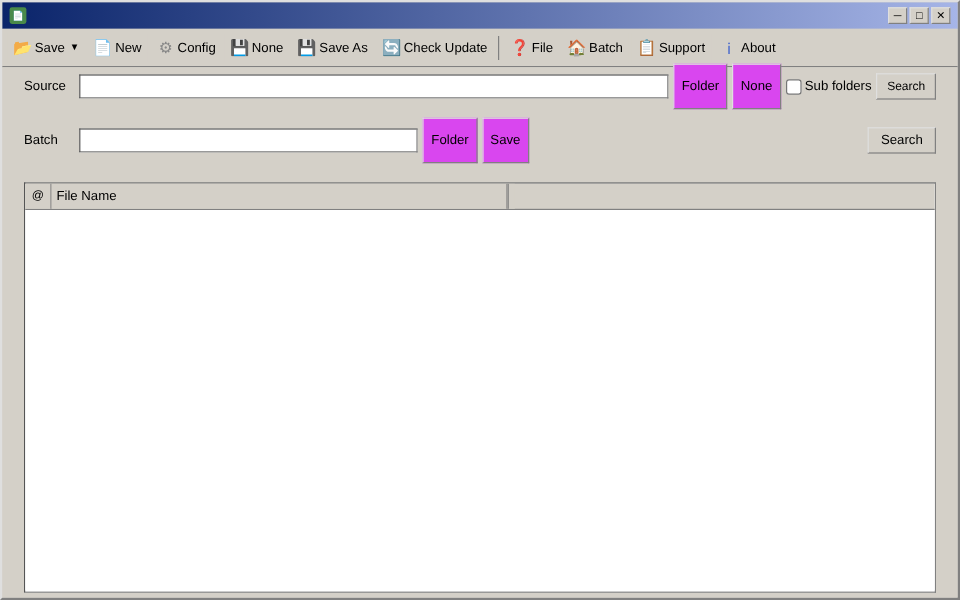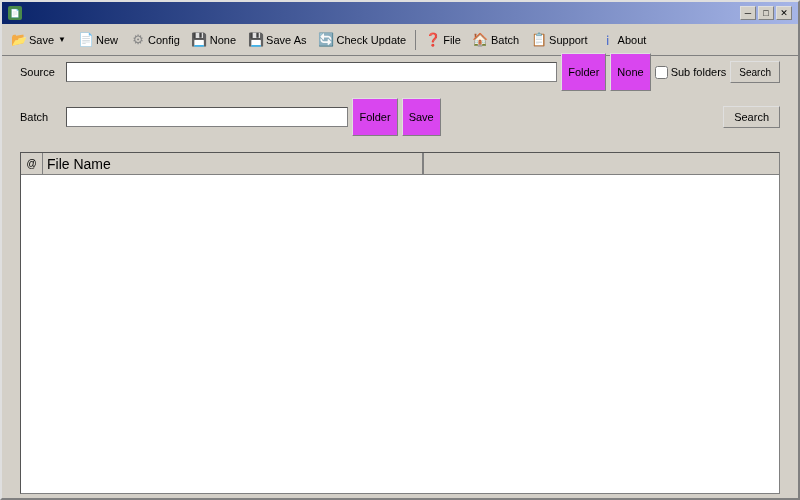--- a/index.html
+++ b/index.html
@@ -245,21 +245,21 @@
       font-size: 10px;
       background: #d4d0c8;
     }
 
     .col-filename {
       width: 380px;
       border-right: 1px solid #808080;
       display: flex;
       align-items: center;
       padding: 0 4px;
-      font-size: 14px;
+      font-size: 11px;
       background: #d4d0c8;
     }
 
     .col-result {
       flex: 1;
       display: flex;
       align-items: center;
       padding: 0 4px;
       font-size: 11px;
       background: #d4d0c8;

